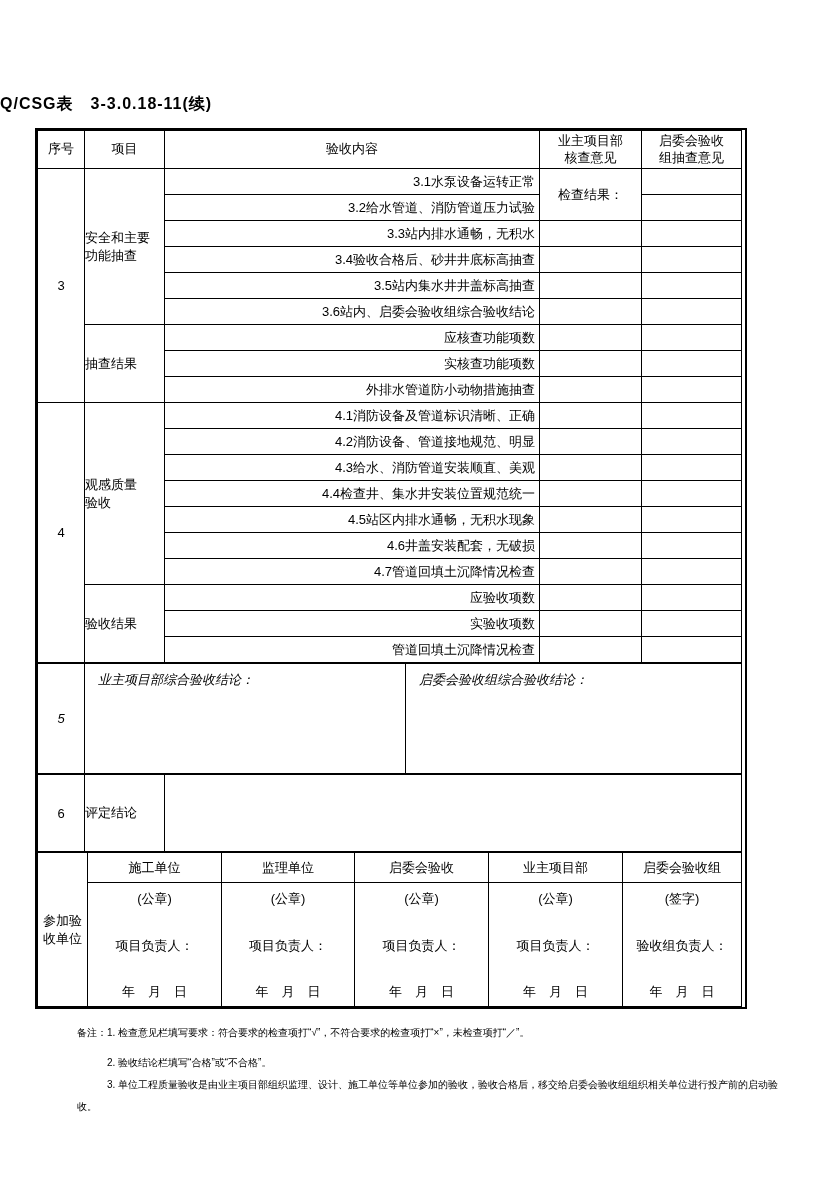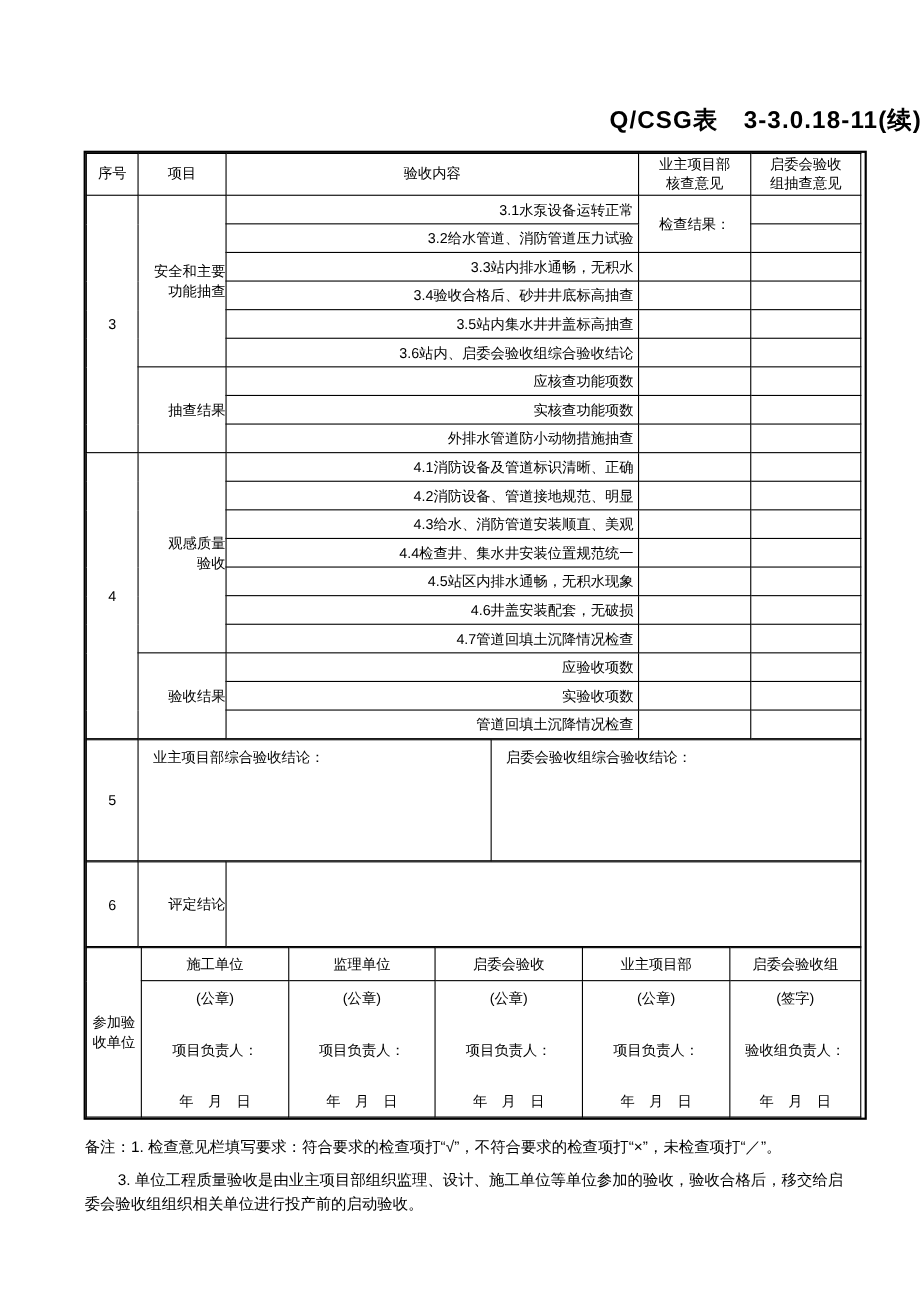--- a/index.html
+++ b/index.html
@@ -1,47 +1,47 @@
 <!DOCTYPE html>
 <html><head>
 <meta charset="utf-8">
 <style>
   html,body { margin:0; padding:0; background:#fff; color:#000;
     font-family:"Liberation Sans","DejaVu Sans",sans-serif; }
   body { width:838px; height:1186px; overflow:hidden; }
   .page { padding-top:94px; }
-  .title { text-align:right; font-size:22px; font-weight:bold; letter-spacing:1px;
+  .title { text-align:left; font-size:16px; font-weight:bold; letter-spacing:1px;
     margin:0 0 13px 0; }
-  .tablewrap { width:708px; margin-left:76px; border:2px solid #000; }
+  .tablewrap { width:708px; margin-left:35px; border:2px solid #000; }
   table { border-collapse:collapse; table-layout:fixed; width:704px; }
   td { border:1px solid #000; font-size:13px; padding:0; vertical-align:middle;
     overflow:hidden; }
   .hdr td { height:37px; text-align:center; white-space:pre-line; line-height:1.3; }
   tr.r { height:26px; }
   .c-serial { text-align:center; }
-  .c-item { text-align:right; white-space:pre-line; line-height:1.35; }
+  .c-item { text-align:left; white-space:pre-line; line-height:1.35; }
   .c-content { text-align:right; padding:0 4px 0 5px; }
   .c-content .num { display:inline-block; min-width:36px; }
   .c-check { text-align:center; }
   .blank { background:#fff; }
   
-  .t5 td { height:102px; }
+  .t5 td { height:102px;font-style:italic; }
   .t5 .c-serial { height:102px; }
   .c-conc { vertical-align:top; padding:7px 8px 0 13px; }
   
   .t6 td { height:76px; }
   
   .tp .pt-hdr td { height:29px; text-align:center; }
   .tp .pt-body td { height:123px; vertical-align:top; }
   .pt-label { text-align:center; white-space:pre-line; line-height:1.35; vertical-align:middle !important; }
   .stack { display:flex; flex-direction:column; justify-content:space-between;
     align-items:center; height:111px; padding:7px 0 5px 0; }
   .stack div { text-align:center; }
   
-  .notes { margin:13px 12px 0 77px; width:702px; font-size:14px; line-height:22px; }
+  .notes { margin:13px 12px 0 77px; width:702px; font-size:10px; line-height:22px; }
   .note-first { margin-bottom:8px; }
   .note-2 { margin-left:30px; }
   .note-3 { text-indent:30px; }
 </style>
 </head>
 <body>
 
 <div class="page">
   <div class="title">Q/CSG表　3-3.0.18-11(续)</div>
 
@@ -255,15 +255,16 @@
             <div>年　月　日</div>
           </div>
         </td>
       </tr>
     </tbody>
       </table>
   </div>
 
   <div class="notes">
     <div class="note-first"><span>备注：</span><span>1. 检查意见栏填写要求：符合要求的检查项打“√”，不符合要求的检查项打“×”，未检查项打“／”。</span></div>
+    <div class="note-2">2. 验收结论栏填写“合格”或“不合格”。</div>
     <div class="note-3">3. 单位工程质量验收是由业主项目部组织监理、设计、施工单位等单位参加的验收，验收合格后，移交给启委会验收组组织相关单位进行投产前的启动验收。</div>
   </div>
 </div>
 
 </body></html>

